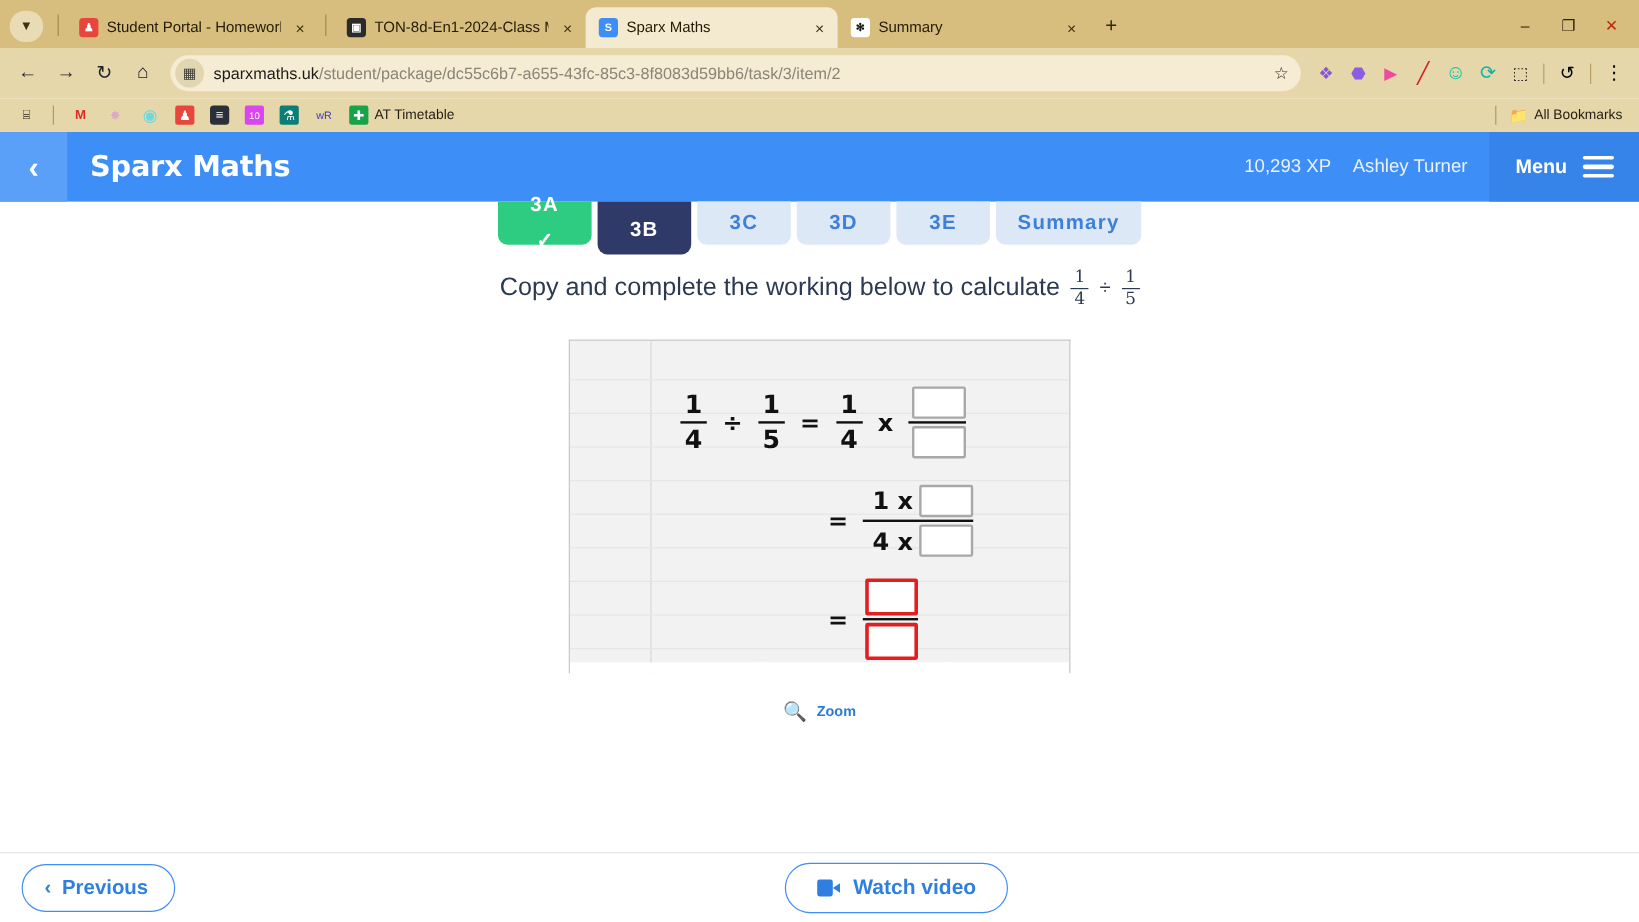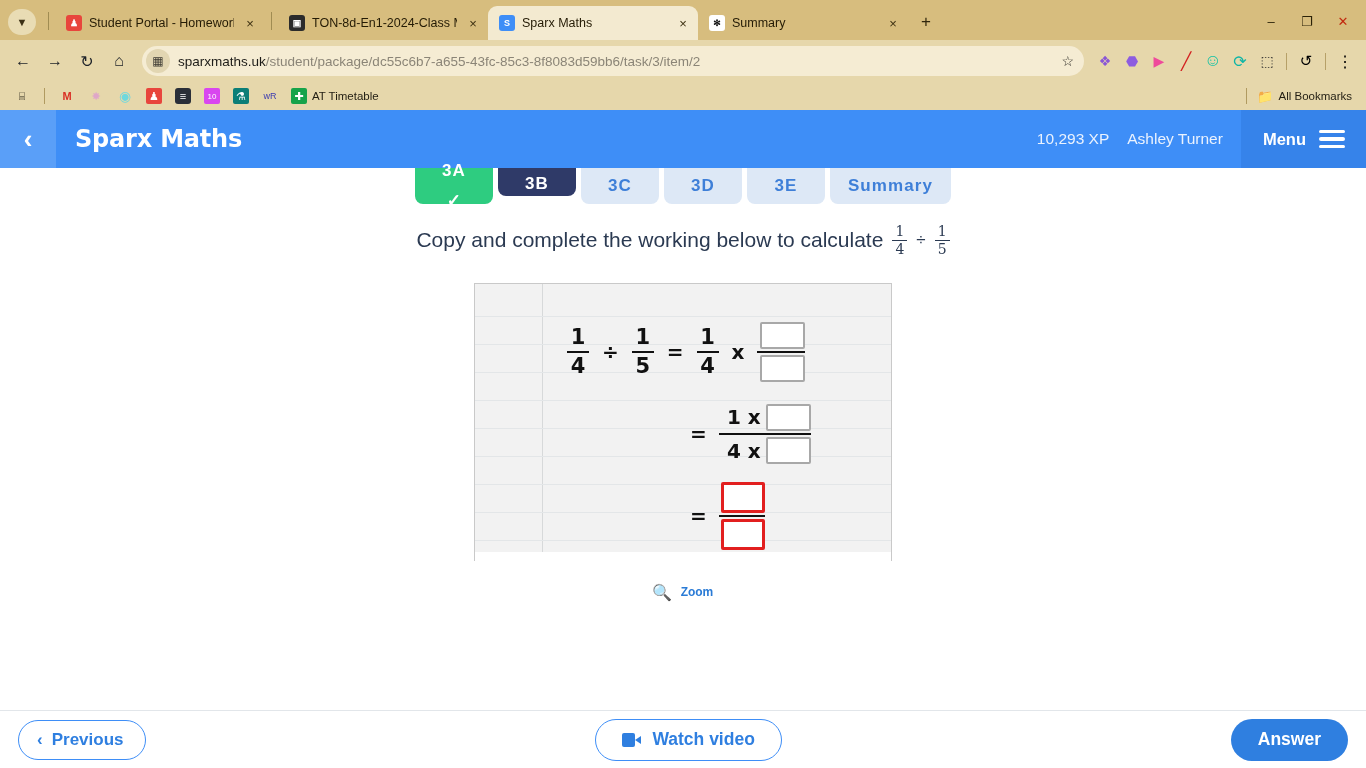--- a/index.html
+++ b/index.html
@@ -139,21 +139,21 @@
     gap: 5px; padding-top: 0; height: 40px; position: relative;
   }
   .ttab {
     height: 36px; border-radius: 0 0 8px 8px;
     display: flex; align-items: center; justify-content: center;
     gap: 9px; font-size: 17px; font-weight: 700;
     letter-spacing: 1.1px; color: #3e7fd8; background: #dde8f6;
     padding: 0 18px; min-width: 78px; flex-direction: column;
   }
   .ttab.done { background: #2ecc80; color: #fff; }
-  .ttab.active { background: #2f3a68; color: #fff; height: 28px; padding-top: 4px; }
+  .ttab.active { background: #2f3a68; color: #fff; height: 44px; padding-top: 4px; }
   .ttab .check { font-size: 17px; font-weight: 700; letter-spacing: 0; }
 
   
   .qarea { padding-top: 16px; text-align: center; }
   .qline1 {
     font-size: 21px; color: #2b3a52; display: inline-flex;
     align-items: center; gap: 9px; justify-content: center;
   }
   .qline2 { font-size: 21px; color: #2b3a52; margin-top: 32px; }
   .frac-inline {
@@ -498,19 +498,16 @@
         <span>‹</span>
         <span>Previous</span>
       </div>
       <div class="btn-watch">
         <span class="cam">
             <span class="body"></span>
             <span class="lens"></span>
           </span>
         <span>Watch video</span>
       </div>
-      <div class="btn-answer">
-        <span>Answer</span>
-      </div>
     </div>
 
   </div>
 </div>
 
 </body></html>

